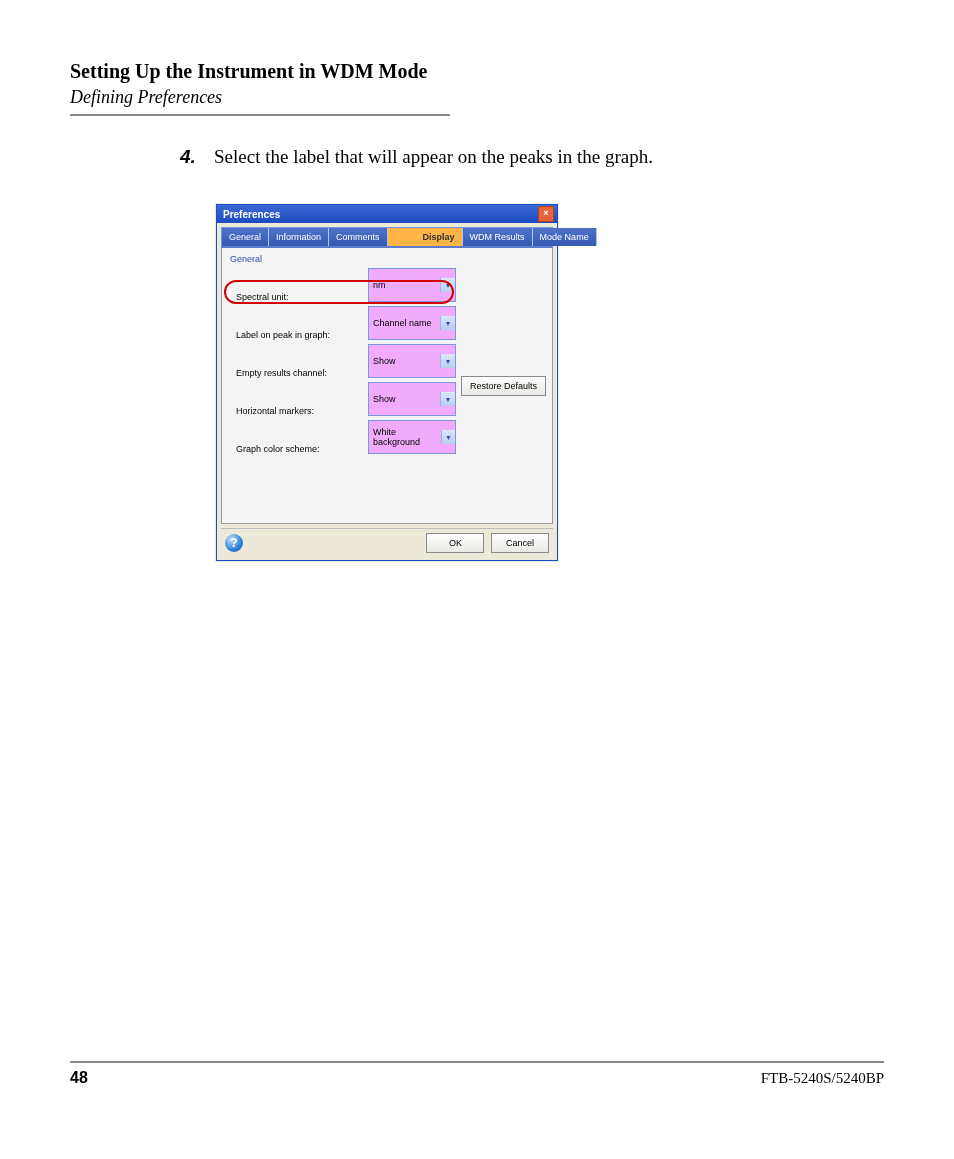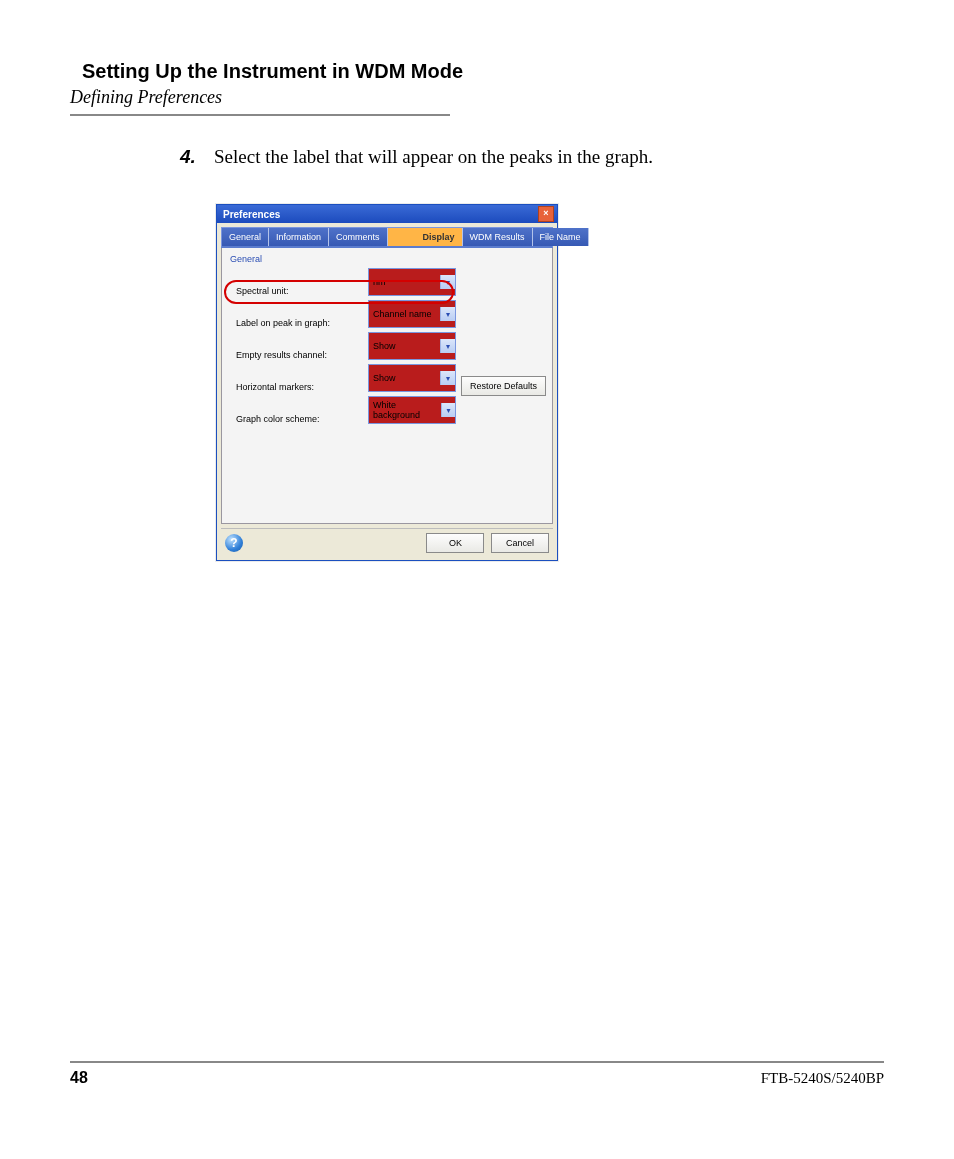--- a/index.html
+++ b/index.html
@@ -10,24 +10,24 @@
     color: #000;
   }
   .page {
     width: 954px;
     height: 1159px;
     position: relative;
     box-sizing: border-box;
     padding: 60px 70px 0 70px;
   }
   .heading {
-    font-family: Liberation Sans, sans-serif;
+    font-family: Liberation Serif, serif;
     font-weight: bold;
     font-size: 20px;
-    margin: 0 0 4px 12px;
+    margin: 0 0 4px 0;
   }
   .subheading {
     font-style: italic;
     font-size: 18px;
     margin: 0 0 6px 0;
   }
   .hr {
     border: none;
     border-top: 2px solid #888;
     width: 380px;
@@ -128,22 +128,22 @@
   .row .lbl {
     flex: 0 0 132px;
     padding-left: 6px;
     color: #000;
   }
   .select {
     display: flex;
     align-items: center;
     justify-content: space-between;
     width: 88px;
-    height: 28px;
-    background: #b91c1c;
+    height: 34px;
+    background: #f0abfc;
     border: 1px solid #7a96df;
     padding: 0 0 0 4px;
     font-size: 9px;
     box-sizing: border-box;
   }
   .select .arrow {
     width: 14px;
     height: 14px;
     background: linear-gradient(#dbe6fb, #b9cdf3);
     border-left: 1px solid #9eb4e4;
@@ -241,21 +241,21 @@
       <span>Preferences</span>
       <span class="close-btn">×</span>
     </div>
 
     <div class="tabstrip">
       <div class="tab">General</div>
       <div class="tab">Information</div>
       <div class="tab">Comments</div>
       <div class="tab active">Display</div>
       <div class="tab">WDM Results</div>
-      <div class="tab">File Name</div>
+      <div class="tab">Mode Name</div>
     </div>
 
     <div class="panel">
       <div class="group-title">General</div>
 
       <div class="row">
         <span class="lbl">Spectral unit:</span>
         <span class="select">
           <span>nm</span>
           <span class="arrow">▾</span>

